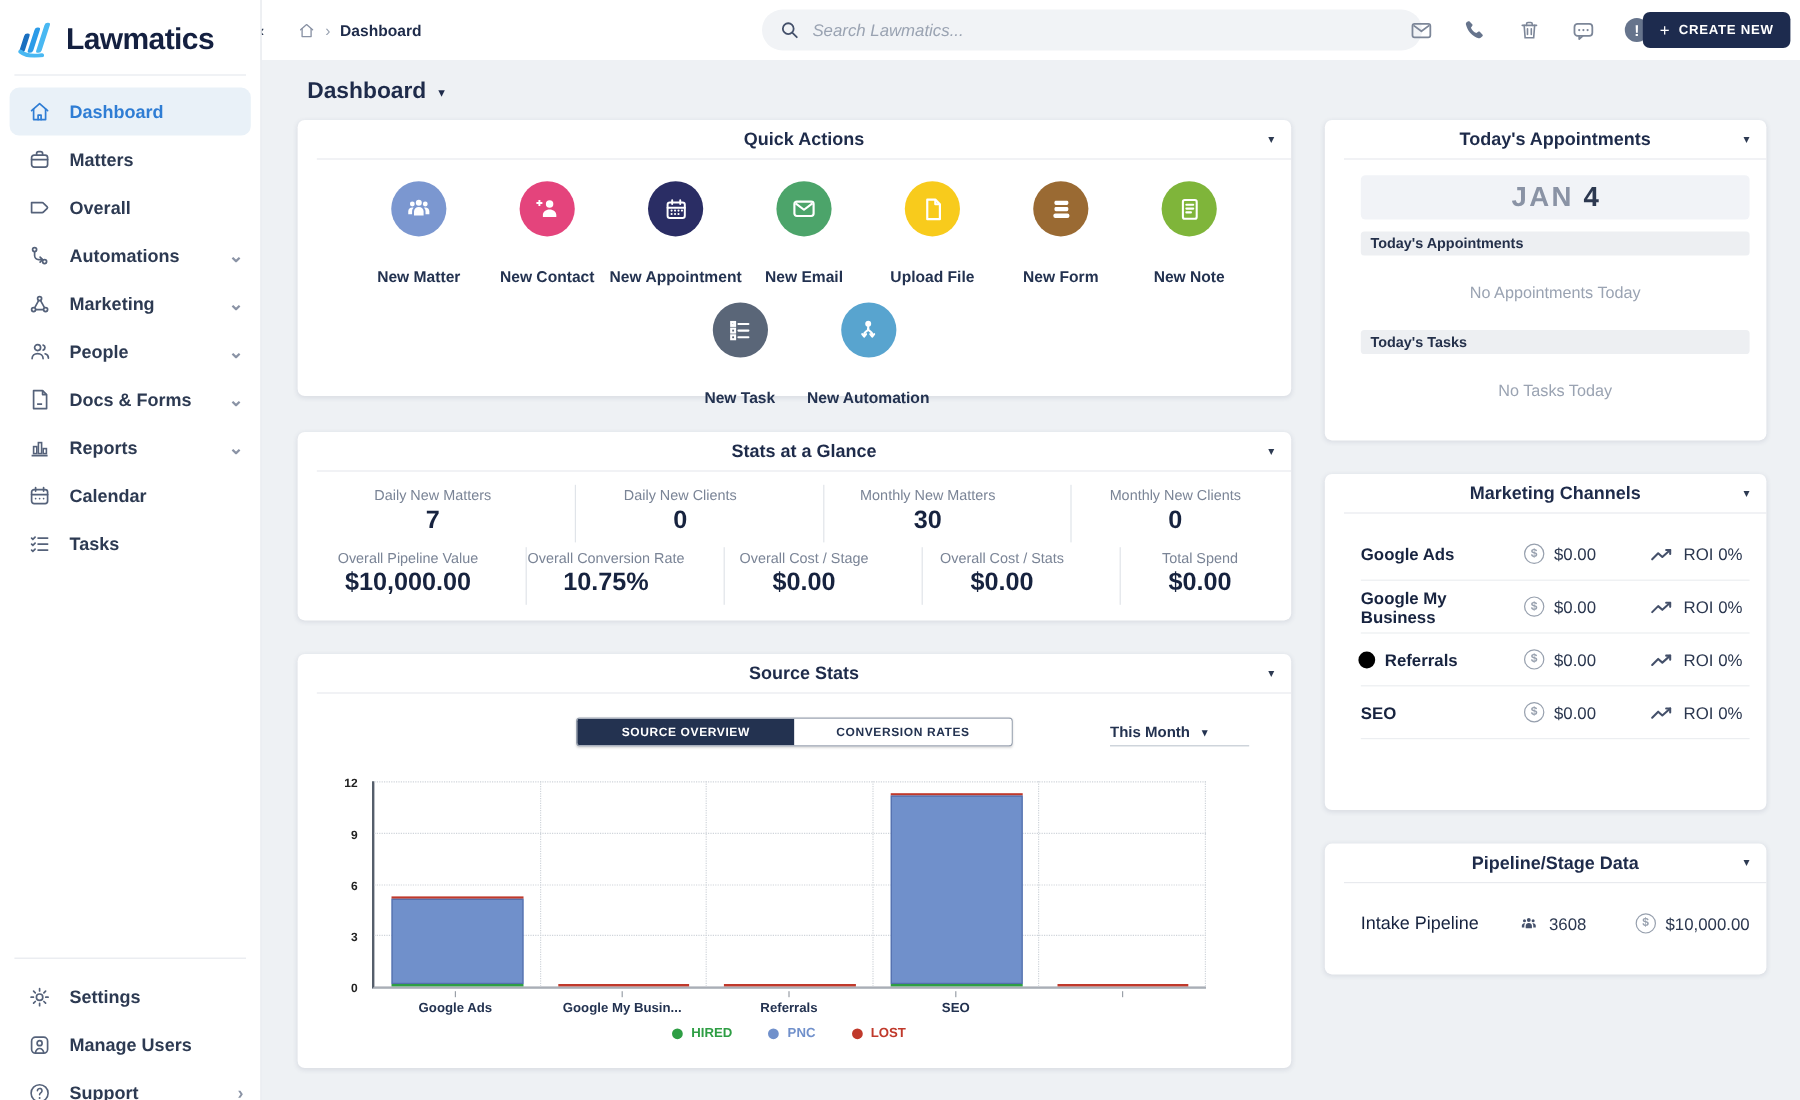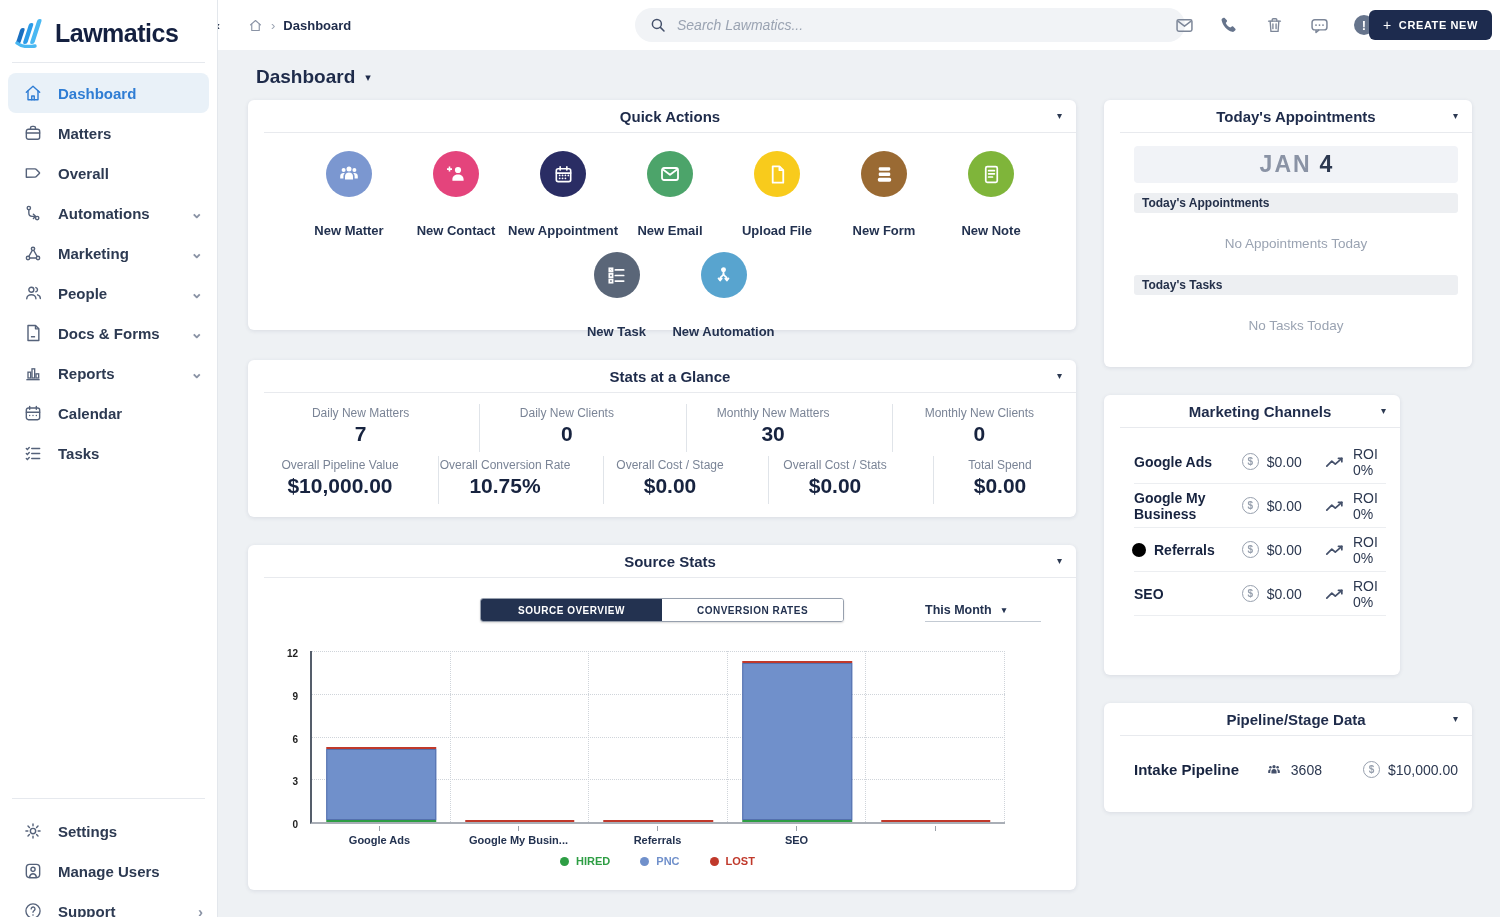--- a/index.html
+++ b/index.html
@@ -112,31 +112,31 @@
   
   .appt-card { left:886px; top:50px; width:368px; height:267px; }
   .date-banner { margin:13px 14px 10px; height:37px; background:#f1f3f7; border-radius:4px;
     display:flex; align-items:center; justify-content:center; gap:8px; }
   .date-month { font-size:23px; font-weight:700; color:#8a93a5; letter-spacing:2px; }
   .date-day { font-size:23px; font-weight:700; color:#2c3850; }
   .section-bar { margin:0 14px; background:#edeff2; border-radius:3px; height:20px;
     display:flex; align-items:center; padding-left:8px; font-size:12px; font-weight:700; color:#24304a; }
   .empty-text { text-align:center; font-size:13.5px; color:#9aa3b2; padding:23px 0 24px; }
 
-  .mkt-card { left:886px; top:345px; width:296px; height:280px; }
+  .mkt-card { left:886px; top:345px; width:368px; height:280px; }
   .mkt-row { display:flex; align-items:center; height:44px; margin:0 14px; border-bottom:1px solid #eceef1;
     cursor:pointer; }
   .mkt-name { width:136px; font-size:14px; font-weight:700; color:#17233f; display:flex; align-items:center; gap:8px; }
   .mkt-dot { width:14px; height:14px; border-radius:50%; background:#000; margin-left:-2px; flex:0 0 14px;}
   .mkt-spend { width:105px; display:flex; align-items:center; gap:8px; font-size:14px; color:#2c3850; }
   .mkt-roi { display:flex; align-items:center; gap:8px; font-size:14px; color:#2c3850; }
 
   .pipe-card { left:886px; top:653px; width:368px; height:109px; }
   .pipe-row { display:flex; align-items:center; height:55px; margin:6px 14px 0; cursor:pointer; }
-  .pipe-name { width:140px; font-size:15px; font-weight:700; color:#17233f; }
+  .pipe-name { width:140px; font-size:15px; font-weight:400; color:#17233f; }
   .pipe-count { width:105px; display:flex; align-items:center; gap:8px; font-size:14px; color:#2c3850; }
   .pipe-value { display:flex; align-items:center; gap:8px; font-size:14px; color:#2c3850; }
 
   .dollar-circle { width:17px; height:17px; border:1.5px solid #97a0ae; border-radius:50%;
     color:#97a0ae; font-size:10px; font-weight:700; display:flex; align-items:center; justify-content:center; }
   svg { display:block; }
 </style>
 </head>
 <body>
 

